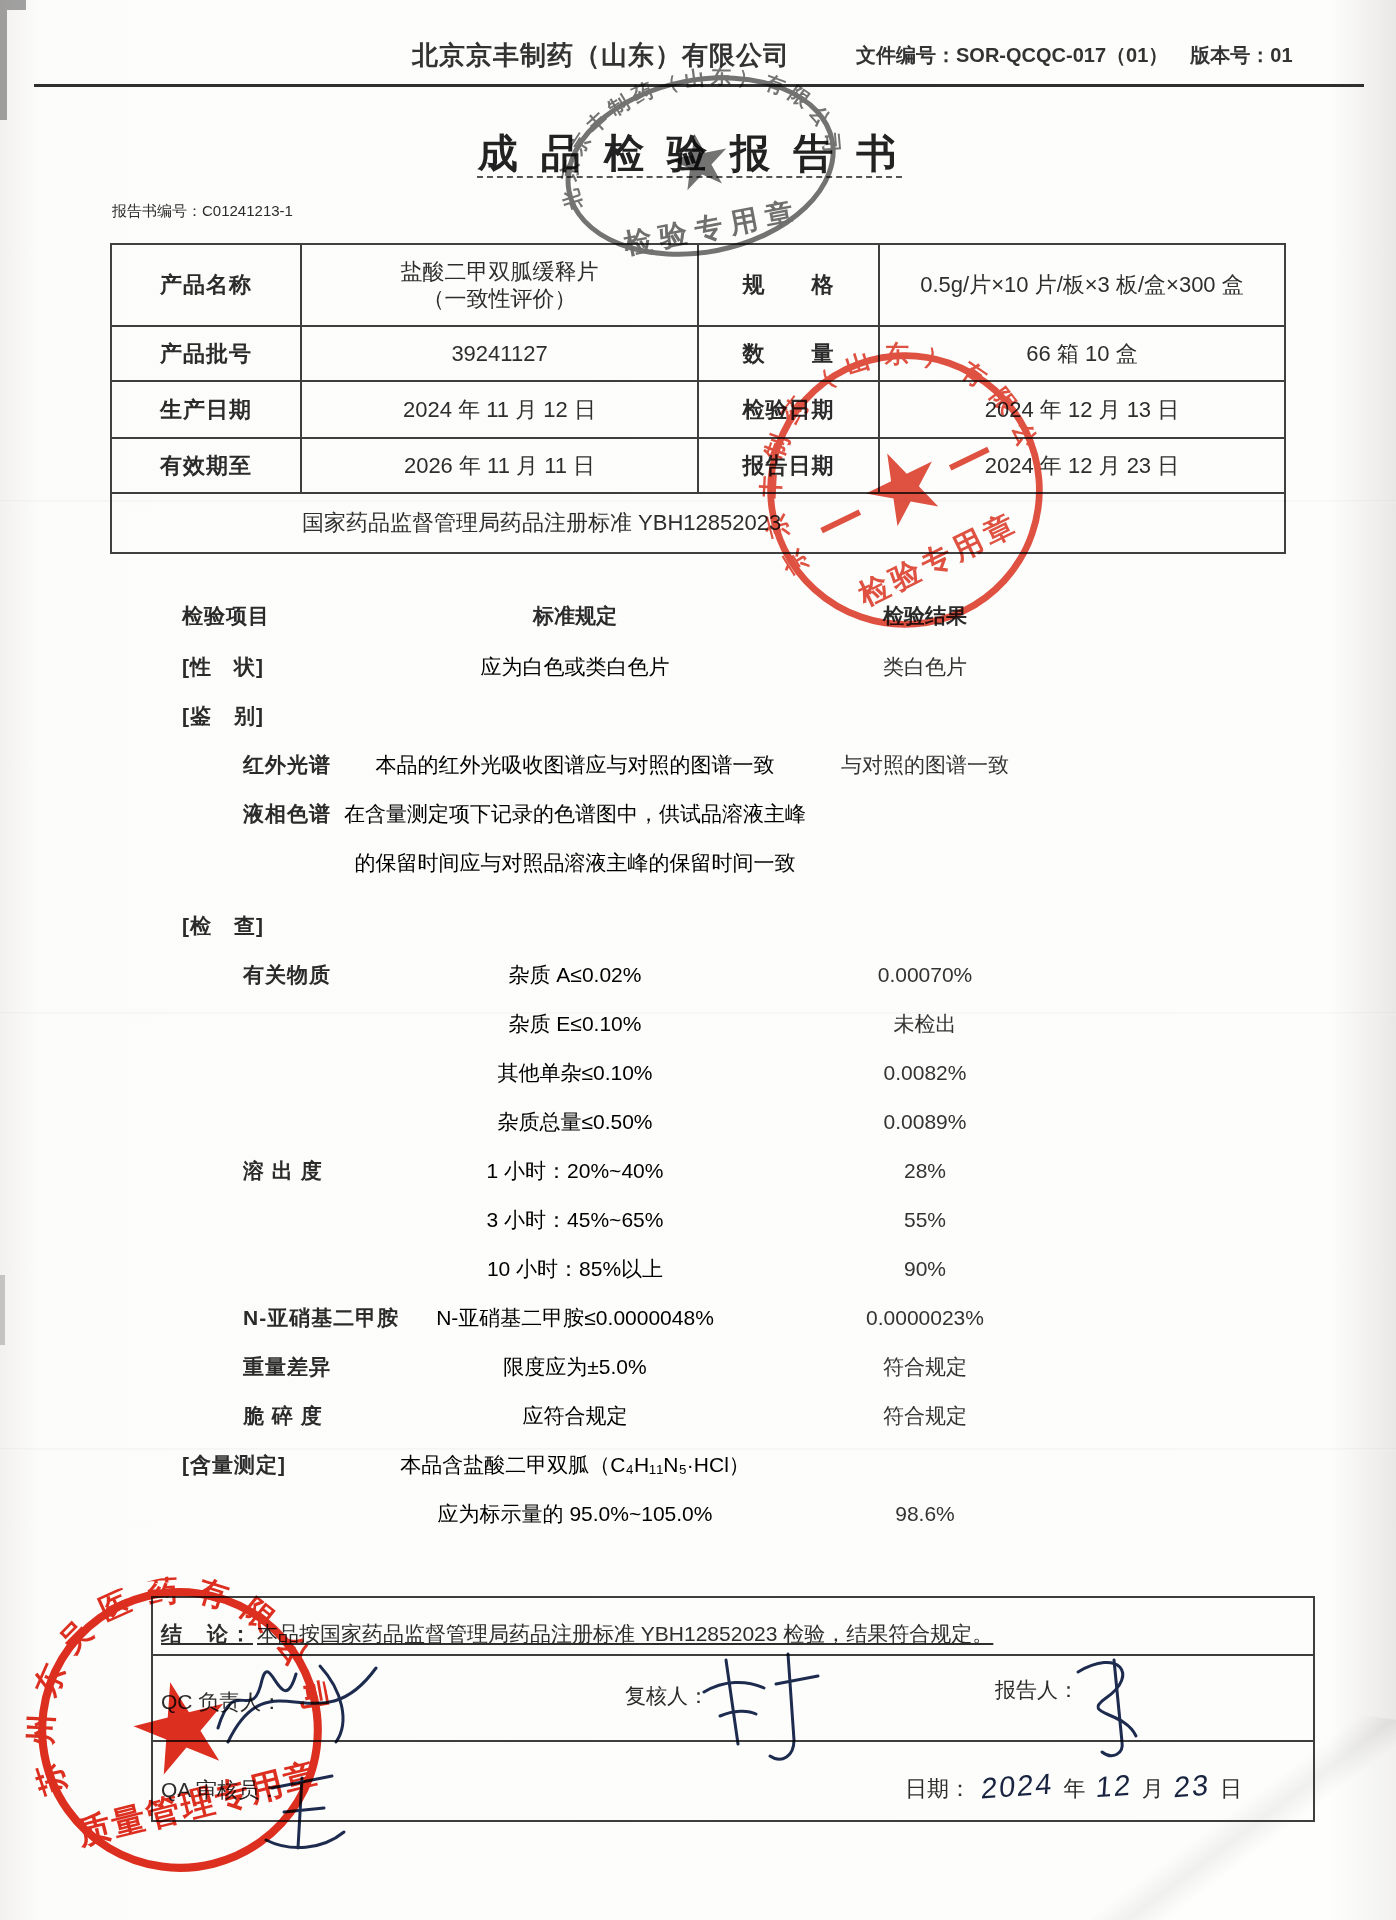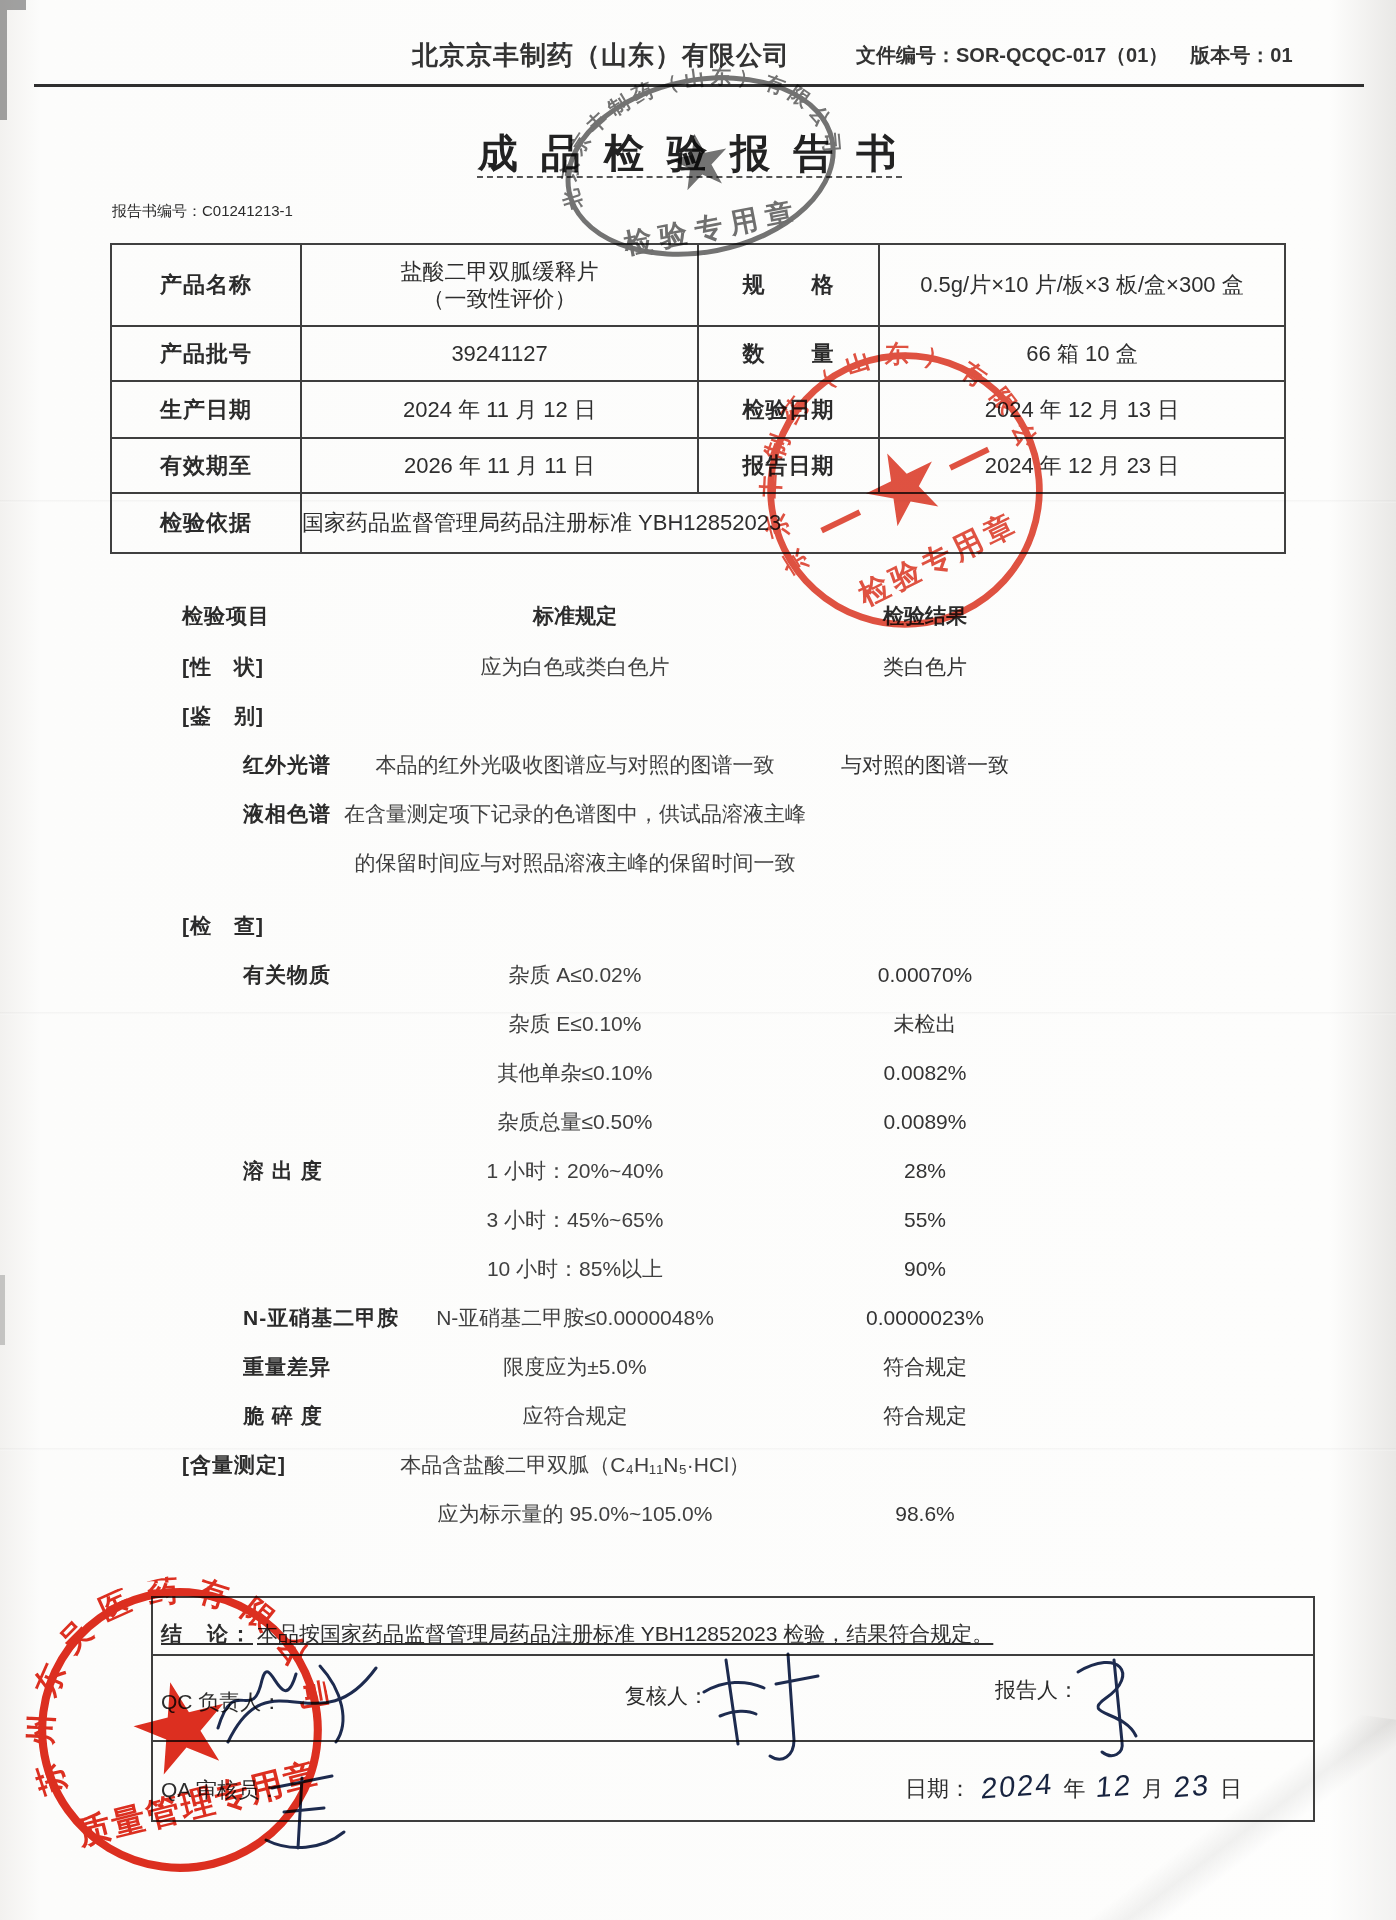--- a/index.html
+++ b/index.html
@@ -36,21 +36,21 @@
 
   
   .items{position:absolute;left:110px;top:590px;width:1172px;}
   .ihead{position:relative;height:52px;}
   .irow{position:relative;height:49px;}
   .irow.gap{margin-top:14px;}
   .icol-item{position:absolute;left:72px;top:0;height:100%;display:flex;align-items:center;
              font-size:21px;font-weight:700;color:#2b2b2b;letter-spacing:1px;white-space:nowrap;}
   .irow.indent .icol-item{left:133px;}
   .icol-spec{position:absolute;left:185px;width:560px;top:0;height:100%;display:flex;align-items:center;justify-content:center;
-             font-size:21px;color:#404040;white-space:nowrap;}
+             font-size:21px;color:#000000;white-space:nowrap;}
   .icol-res{position:absolute;left:675px;width:280px;top:0;height:100%;display:flex;align-items:center;justify-content:center;
             font-size:21px;color:#333;white-space:nowrap;}
   .ihead .icol-item,.ihead .icol-spec,.ihead .icol-res{font-weight:700;color:#2b2b2b;}
 
   
   .concl{position:absolute;left:151px;top:1596px;width:1160px;border-top:2px solid #3e3e3e;border-bottom:2px solid #3e3e3e;
          border-left:2px solid #3e3e3e;border-right:2px solid #3e3e3e;text-decoration:underline;}
   .c-row1{height:50px;border-bottom:2px solid #3e3e3e;display:flex;align-items:flex-end;padding:0 0 6px 8px;font-size:21px;white-space:nowrap;}
   .c-row1 .clab{font-weight:700;margin-right:4px;letter-spacing:2px;}
   .c-row2{height:84px;border-bottom:2px solid #3e3e3e;position:relative;}
@@ -107,21 +107,20 @@
   <div class="cell lab">生产日期</div>
   <div class="cell">2024 年 11 月 12 日</div>
   <div class="cell lab">检验日期</div>
   <div class="cell last-col">2024 年 12 月 13 日</div>
 
   <div class="cell lab">有效期至</div>
   <div class="cell">2026 年 11 月 11 日</div>
   <div class="cell lab">报告日期</div>
   <div class="cell last-col">2024 年 12 月 23 日</div>
 
-  <div class="cell lab last-row">检验依据</div>
   <div class="cell span3 last-col last-row">国家药品监督管理局药品注册标准 YBH12852023</div>
 </div>
 
 <div class="items">
   <div class="ihead">
     <div class="icol-item">检验项目</div>
     <div class="icol-spec">标准规定</div>
     <div class="icol-res">检验结果</div>
   </div>
   <div id="items-rows">

